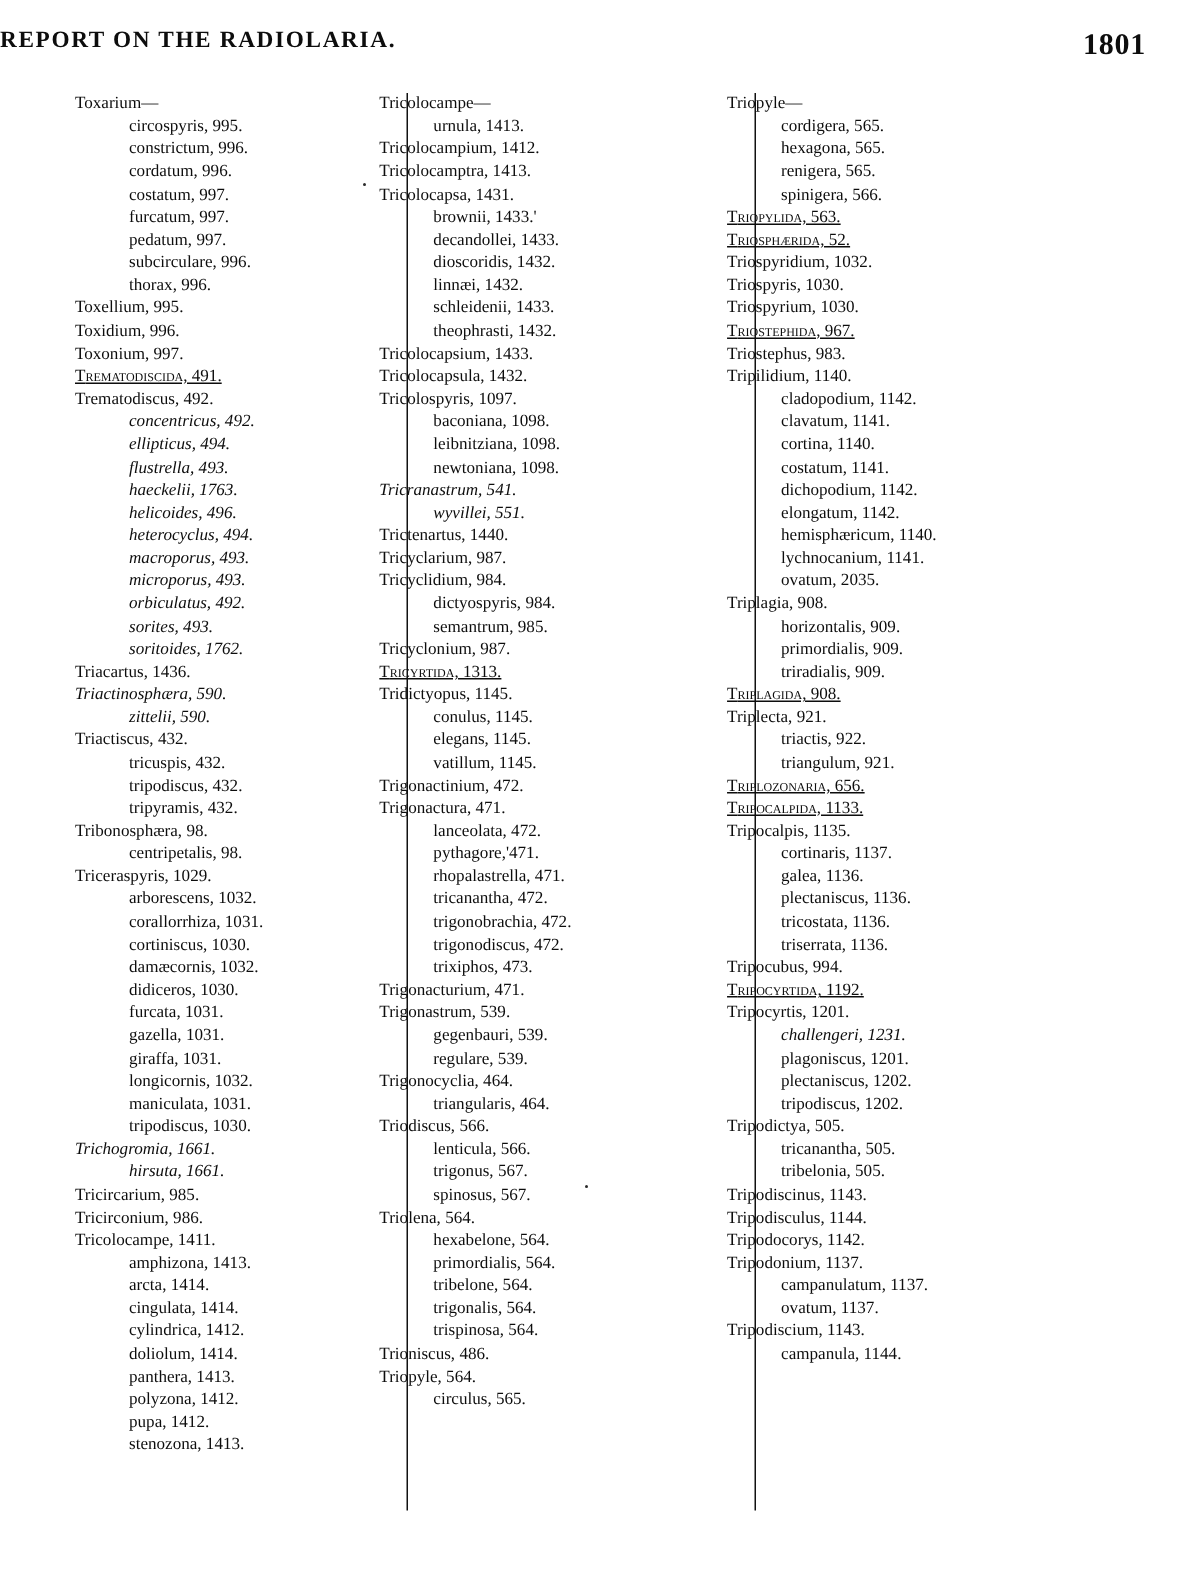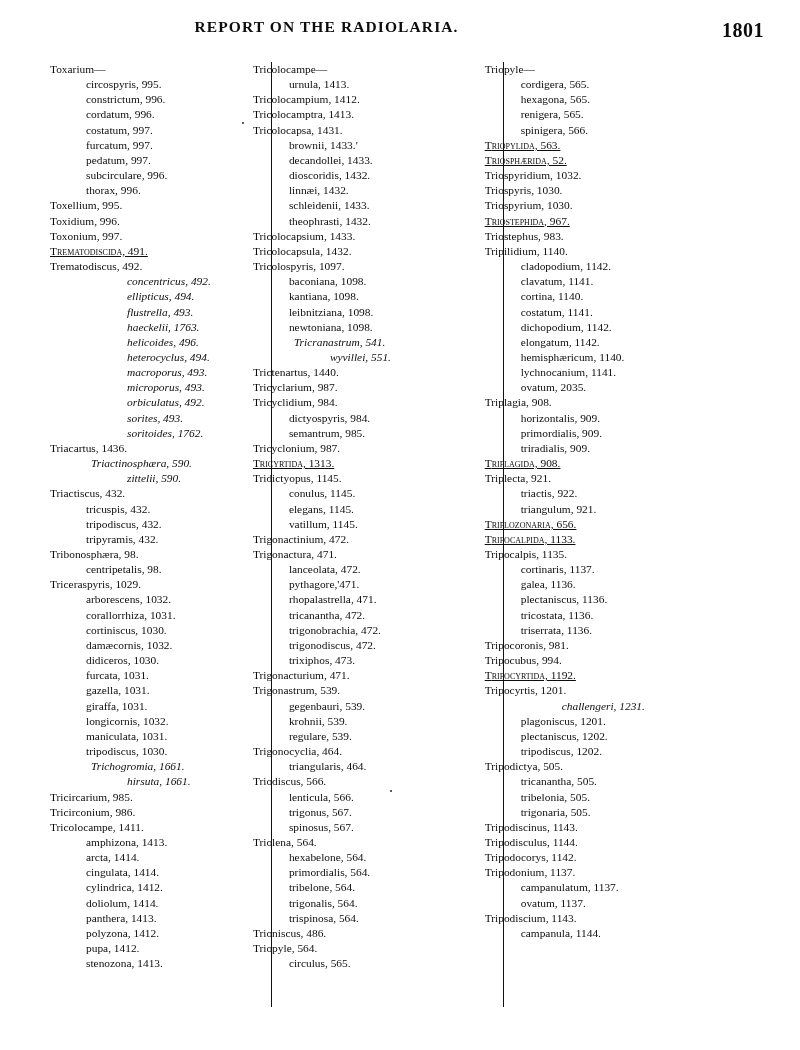--- a/index.html
+++ b/index.html
@@ -26,21 +26,20 @@
     position: absolute;
     top: 18px;
     left: 0;
     width: 800px;
     height: 34px;
   }
   .header-title {
     position: absolute;
     left: 0;
     width: 653px;
-    text-align: center;
     font-size: 15.5px;
     letter-spacing: 1.1px;
     font-weight: bold;
     font-variant: small-caps;
     text-transform: uppercase;
   }
   .page-number {
     position: absolute;
     right: 36px;
     top: 1px;
@@ -73,21 +72,21 @@
     background: #111;
     height: 945px;
   }
   .rule-1 { left: 271px; }
   .rule-2 { left: 503px; }
   .entry {
     white-space: nowrap;
   }
   .lvl-0 { padding-left: 0px; }
   .lvl-1 { padding-left: 36px; }
-  .it { font-style: italic; margin-left: 41px; }
+  .it { font-style: italic; }
   .sc {
     font-variant: small-caps;
     text-transform: lowercase;
     text-decoration: underline;
   }
   .sc::first-letter { text-transform: uppercase; }
   .dot {
     position: absolute;
     width: 2px;
     height: 2px;
@@ -180,21 +179,20 @@
         <div class="entry lvl-1">brownii, 1433.'</div>
         <div class="entry lvl-1">decandollei, 1433.</div>
         <div class="entry lvl-1">dioscoridis, 1432.</div>
         <div class="entry lvl-1">linnæi, 1432.</div>
         <div class="entry lvl-1">schleidenii, 1433.</div>
         <div class="entry lvl-1">theophrasti, 1432.</div>
         <div class="entry lvl-0">Tricolocapsium, 1433.</div>
         <div class="entry lvl-0">Tricolocapsula, 1432.</div>
         <div class="entry lvl-0">Tricolospyris, 1097.</div>
         <div class="entry lvl-1">baconiana, 1098.</div>
-        <div class="entry lvl-1">kantiana, 1098.</div>
         <div class="entry lvl-1">leibnitziana, 1098.</div>
         <div class="entry lvl-1">newtoniana, 1098.</div>
         <div class="entry lvl-0 it">Tricranastrum, 541.</div>
         <div class="entry lvl-1 it">wyvillei, 551.</div>
         <div class="entry lvl-0">Trictenartus, 1440.</div>
         <div class="entry lvl-0">Tricyclarium, 987.</div>
         <div class="entry lvl-0">Tricyclidium, 984.</div>
         <div class="entry lvl-1">dictyospyris, 984.</div>
         <div class="entry lvl-1">semantrum, 985.</div>
         <div class="entry lvl-0">Tricyclonium, 987.</div>
@@ -208,21 +206,20 @@
         <div class="entry lvl-1">lanceolata, 472.</div>
         <div class="entry lvl-1">pythagore,'471.</div>
         <div class="entry lvl-1">rhopalastrella, 471.</div>
         <div class="entry lvl-1">tricanantha, 472.</div>
         <div class="entry lvl-1">trigonobrachia, 472.</div>
         <div class="entry lvl-1">trigonodiscus, 472.</div>
         <div class="entry lvl-1">trixiphos, 473.</div>
         <div class="entry lvl-0">Trigonacturium, 471.</div>
         <div class="entry lvl-0">Trigonastrum, 539.</div>
         <div class="entry lvl-1">gegenbauri, 539.</div>
-        <div class="entry lvl-1">krohnii, 539.</div>
         <div class="entry lvl-1">regulare, 539.</div>
         <div class="entry lvl-0">Trigonocyclia, 464.</div>
         <div class="entry lvl-1">triangularis, 464.</div>
         <div class="entry lvl-0">Triodiscus, 566.</div>
         <div class="entry lvl-1">lenticula, 566.</div>
         <div class="entry lvl-1">trigonus, 567.</div>
         <div class="entry lvl-1">spinosus, 567.</div>
         <div class="entry lvl-0">Triolena, 564.</div>
         <div class="entry lvl-1">hexabelone, 564.</div>
         <div class="entry lvl-1">primordialis, 564.</div>
@@ -266,32 +263,30 @@
         <div class="entry lvl-1">triactis, 922.</div>
         <div class="entry lvl-1">triangulum, 921.</div>
         <div class="entry lvl-0 sc">Triplozonaria, 656.</div>
         <div class="entry lvl-0 sc">Tripocalpida, 1133.</div>
         <div class="entry lvl-0">Tripocalpis, 1135.</div>
         <div class="entry lvl-1">cortinaris, 1137.</div>
         <div class="entry lvl-1">galea, 1136.</div>
         <div class="entry lvl-1">plectaniscus, 1136.</div>
         <div class="entry lvl-1">tricostata, 1136.</div>
         <div class="entry lvl-1">triserrata, 1136.</div>
-        <div class="entry lvl-0">Tripocoronis, 981.</div>
         <div class="entry lvl-0">Tripocubus, 994.</div>
         <div class="entry lvl-0 sc">Tripocyrtida, 1192.</div>
         <div class="entry lvl-0">Tripocyrtis, 1201.</div>
         <div class="entry lvl-1 it">challengeri, 1231.</div>
         <div class="entry lvl-1">plagoniscus, 1201.</div>
         <div class="entry lvl-1">plectaniscus, 1202.</div>
         <div class="entry lvl-1">tripodiscus, 1202.</div>
         <div class="entry lvl-0">Tripodictya, 505.</div>
         <div class="entry lvl-1">tricanantha, 505.</div>
         <div class="entry lvl-1">tribelonia, 505.</div>
-        <div class="entry lvl-1">trigonaria, 505.</div>
         <div class="entry lvl-0">Tripodiscinus, 1143.</div>
         <div class="entry lvl-0">Tripodisculus, 1144.</div>
         <div class="entry lvl-0">Tripodocorys, 1142.</div>
         <div class="entry lvl-0">Tripodonium, 1137.</div>
         <div class="entry lvl-1">campanulatum, 1137.</div>
         <div class="entry lvl-1">ovatum, 1137.</div>
         <div class="entry lvl-0">Tripodiscium, 1143.</div>
         <div class="entry lvl-1">campanula, 1144.</div>
       </div>
   </div>

